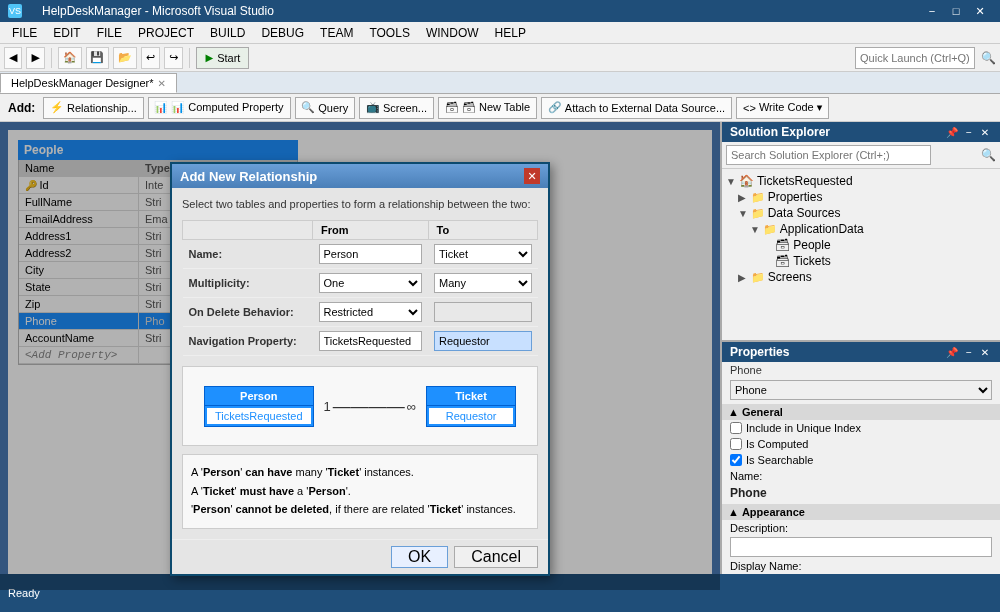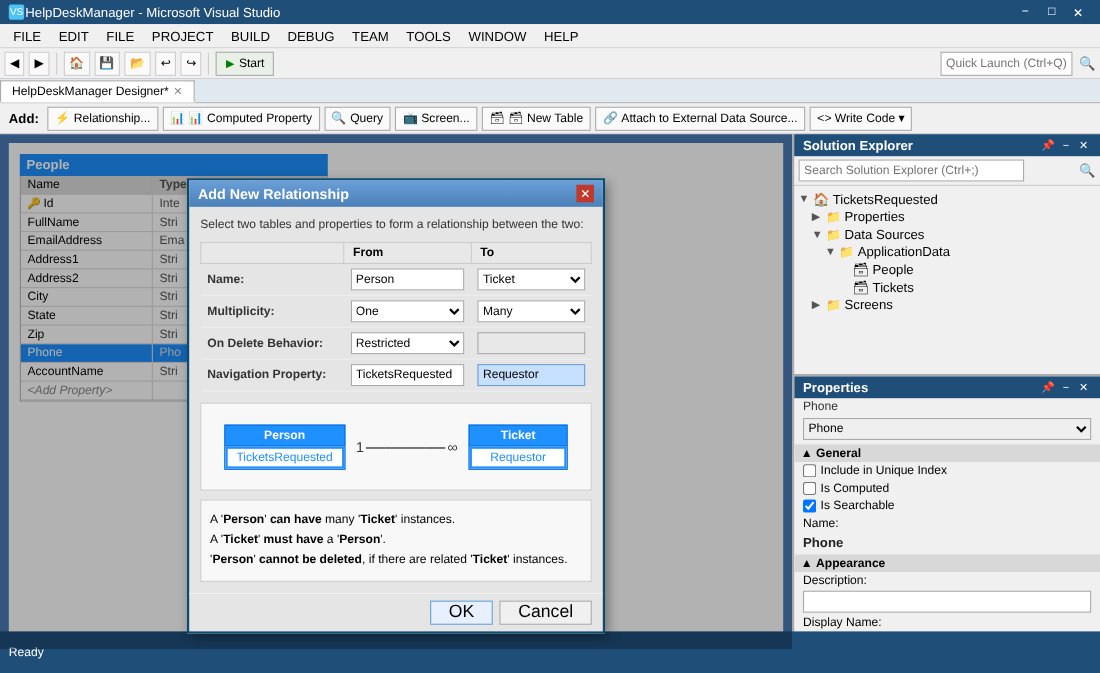--- a/index.html
+++ b/index.html
@@ -1,20 +1,20 @@
 <!DOCTYPE html>
 <html><head>
   <meta charset="utf-8">
   <style>
     * { box-sizing: border-box; margin: 0; padding: 0; }
     body { font-family: 'Segoe UI', sans-serif; font-size: 12px; background: #f0f0f0; overflow: hidden; width: 1000px; height: 612px; }
 
     
     .title-bar { background: #1f4e79; color: white; height: 22px; display: flex; align-items: center; padding: 0 8px; justify-content: space-between; }
-    .title-bar-left { display: flex; align-items: center; gap: 1px; }
+    .title-bar-left { display: flex; align-items: center; gap: 20px; }
     .title-bar-icon { width: 14px; height: 14px; background: #4fc3f7; border-radius: 2px; display: flex; align-items: center; justify-content: center; font-size: 9px; color: white; }
     .title-bar-controls { display: flex; gap: 0; }
     .title-bar-btn { width: 24px; height: 22px; background: transparent; border: none; color: white; cursor: pointer; display: flex; align-items: center; justify-content: center; font-size: 11px; }
 
     
     .menu-bar { background: #f0f0f0; height: 22px; display: flex; align-items: center; border-bottom: 1px solid #ccc; padding: 0 4px; }
     .menu-item { padding: 2px 8px; font-size: 12px; cursor: pointer; }
 
     
     .toolbar { background: #f0f0f0; height: 28px; display: flex; align-items: center; padding: 0 4px; border-bottom: 1px solid #ccc; gap: 4px; }
@@ -238,21 +238,21 @@
           </div>
           <div class="table-row selected">
             <div class="col-name">Phone</div>
             <div class="col-type">Pho</div>
           </div>
           <div class="table-row">
             <div class="col-name">AccountName</div>
             <div class="col-type">Stri</div>
           </div>
           <div class="table-row">
-            <div class="col-name" style="color:#888;font-style:italic;">&lt;Add Property&gt;</div>
+            <div class="col-name" style="color:#888;font-style:italic;font-family:Liberation Mono, monospace;">&lt;Add Property&gt;</div>
             <div class="col-type"></div>
           </div>
         </div>
       </div>
     </div>
 
     <div class="modal-overlay">
       <div class="modal">
         <div class="modal-title">
           <span>Add New Relationship</span>

